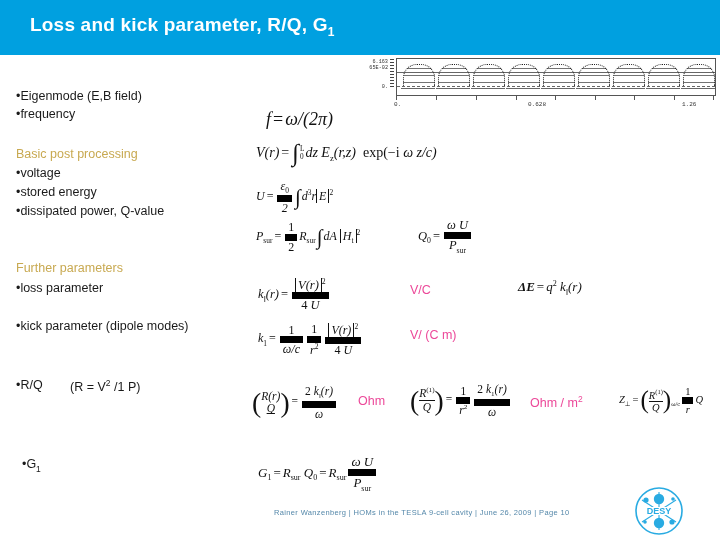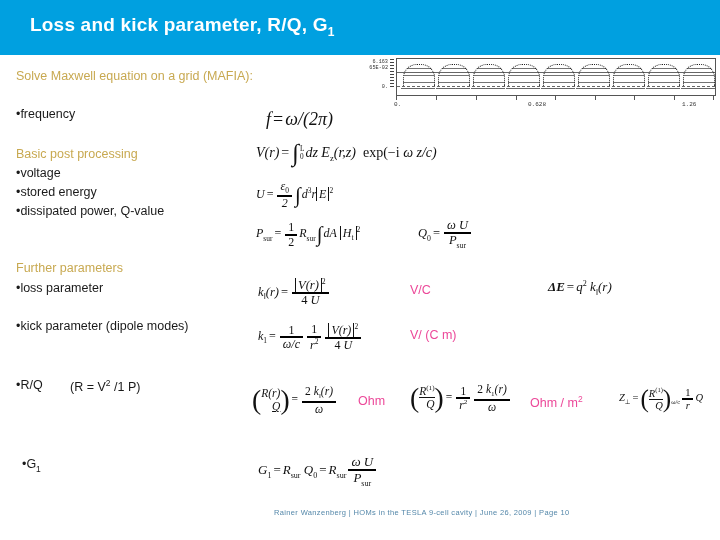--- a/index.html
+++ b/index.html
@@ -71,21 +71,21 @@
   .math .op { font-style: normal; padding: 0 2px; }
   .frac {
     display: inline-block;
     vertical-align: middle;
     text-align: center;
     margin: 0 2px;
     line-height: 1.05;
   }
   .frac .num {
     display: block;
-    border-bottom: 2px solid #000000;
+    border-bottom: 7px solid #000000;
     padding: 0 3px;
   }
   .frac .den {
     display: block;
     padding: 0 3px;
   }
   .intg {
     display: inline-block;
     vertical-align: middle;
     font-size: 1.75em;
@@ -110,21 +110,21 @@
     display: inline-block;
     vertical-align: middle;
     font-size: 2.4em;
     font-style: normal;
     line-height: 0.5;
     font-family: "Liberation Serif", serif;
   }
   .stack {
     display: inline-block;
     vertical-align: middle;
-    text-align: right;
+    text-align: center;
     line-height: 1.1;
   }
   .stack .top { display: block; }
   .stack .bot { display: block; }
   .abs { border-left: 1px solid #111; border-right: 1px solid #111; padding: 0 2px; }
 
   
   .unit {
     position: absolute;
     font-size: 12.5px;
@@ -255,21 +255,21 @@
 </head>
 <body>
 
 <div id="slide">
 
   <div class="header-bar"></div>
   <div class="header-title">
     <span>Loss and kick parameter, R/Q, G</span><span class="sub">1</span>
   </div>
 
-  <div class="txt gold" style="left:16px; top:70px;">Solve Maxwell equation on a grid (MAFIA):</div>
+  <div class="txt" style="left:16px; top:90px;">•Eigenmode (E,B field)</div>
   <div class="txt" style="left:16px; top:108px;">•frequency</div>
 
   <div class="txt gold" style="left:16px; top:148px;">Basic post processing</div>
   <div class="txt" style="left:16px; top:167px;">•voltage</div>
   <div class="txt" style="left:16px; top:186px;">•stored energy</div>
   <div class="txt" style="left:16px; top:205px;">•dissipated power, Q-value</div>
 
   <div class="txt gold" style="left:16px; top:262px;">Further parameters</div>
   <div class="txt" style="left:16px; top:282px;">•loss parameter</div>
   <div class="txt" style="left:16px; top:320px;">•kick parameter (dipole modes)</div>
@@ -304,21 +304,21 @@
   <div class="math" style="left:418px; top:219px; font-size:12.5px;">
     <span>Q</span><span class="subn">0</span><span class="op">=</span><span class="frac"><span class="num"><span>ω</span> <span>U</span></span><span class="den"><span>P</span><span class="subn">sur</span></span></span>
   </div>
 
   <div class="math" style="left:258px; top:278px; font-size:12.5px;">
     <span>k</span><span class="subn">‖</span><span>(r)</span><span class="op">=</span><span class="frac"><span class="num"><span class="abs">V(r)</span><span class="supn">2</span></span><span class="den"><span class="rm">4</span> <span>U</span></span></span>
   </div>
 
   <div class="unit" style="left:410px; top:283px;">V/C</div>
 
-  <div class="math" style="left:518px; top:280px; font-size:13px;margin-left:30px;">
+  <div class="math" style="left:518px; top:280px; font-size:13px;">
     <span style="font-weight:bold;">ΔE</span><span class="op">=</span><span>q</span><span class="supn">2</span>&nbsp;<span>k</span><span class="subn">‖</span><span>(r)</span>
   </div>
 
   <div class="math" style="left:258px; top:323px; font-size:12px;">
     <span>k</span><span class="subn">1</span><span class="op">=</span><span class="frac"><span class="num rm">1</span><span class="den"><span>ω</span><span>/c</span></span></span><span class="frac"><span class="num rm">1</span><span class="den"><span>r</span><span class="supn">2</span></span></span><span class="frac"><span class="num"><span class="abs">V(r)</span><span class="supn">2</span></span><span class="den"><span class="rm">4</span> <span>U</span></span></span>
   </div>
 
   <div class="unit" style="left:410px; top:328px;">V/ (C m)</div>
 
   <div class="math" style="left:252px; top:385px; font-size:11.5px;">
@@ -396,14 +396,30 @@
     </div>
     <div class="chart-xlabels">
       <span style="left:12px;">0.</span>
       <span style="left:146px;">0.628</span>
       <span style="left:300px;">1.26</span>
     </div>
   </div>
 
   <div class="footer-text">Rainer Wanzenberg  |  HOMs in the TESLA 9-cell cavity  |  June 26, 2009  |  Page 10</div>
 
+  <div class="desy-logo">
+    <svg width="54" height="50" viewBox="0 0 54 50" xmlns="http://www.w3.org/2000/svg">
+      <circle cx="27" cy="25" r="23" fill="none" stroke="#29ABE2" stroke-width="1.6"></circle>
+      <line x1="10" y1="14" x2="44" y2="36" stroke="#29ABE2" stroke-width="1.1"></line>
+      <line x1="10" y1="36" x2="44" y2="14" stroke="#29ABE2" stroke-width="1.1"></line>
+      <line x1="27" y1="6" x2="27" y2="44" stroke="#29ABE2" stroke-width="1.1"></line>
+      <circle cx="27" cy="13" r="5.2" fill="#29ABE2"></circle>
+      <circle cx="27" cy="37" r="5.2" fill="#29ABE2"></circle>
+      <circle cx="14" cy="14" r="2.6" fill="#29ABE2"></circle>
+      <circle cx="40" cy="36" r="2.6" fill="#29ABE2"></circle>
+      <circle cx="41" cy="13" r="1.8" fill="#29ABE2"></circle>
+      <circle cx="13" cy="36" r="1.8" fill="#29ABE2"></circle>
+      <rect x="10" y="21" width="34" height="8" fill="#ffffff"></rect>
+      <text x="27" y="28.3" font-family="Liberation Sans, sans-serif" font-size="9" font-weight="bold" fill="#29ABE2" text-anchor="middle">DESY</text>
+    </svg>
+  </div>
 
 </div>
 
 </body></html>

